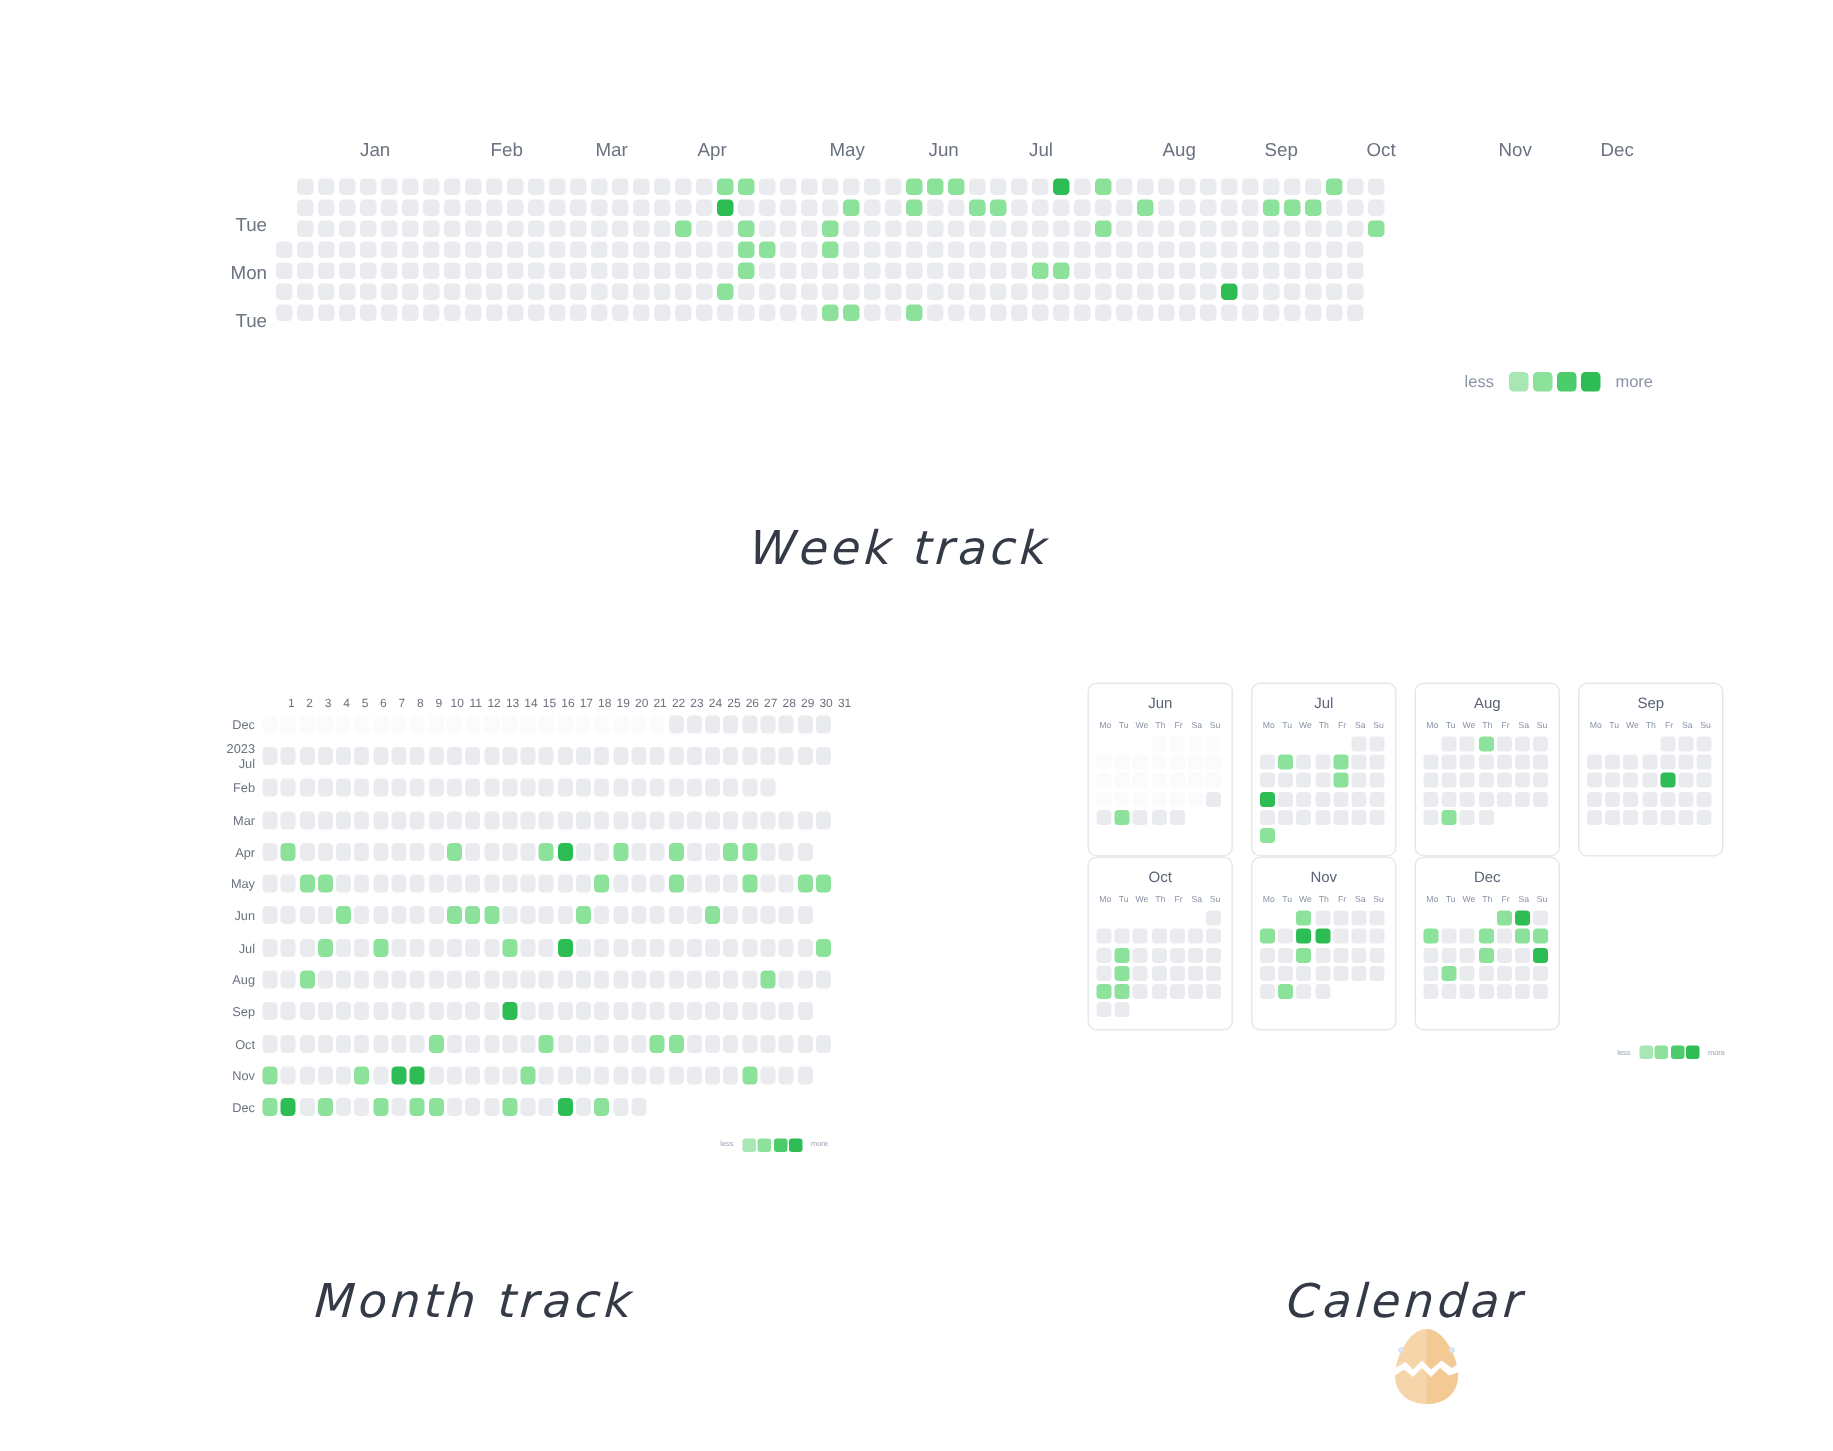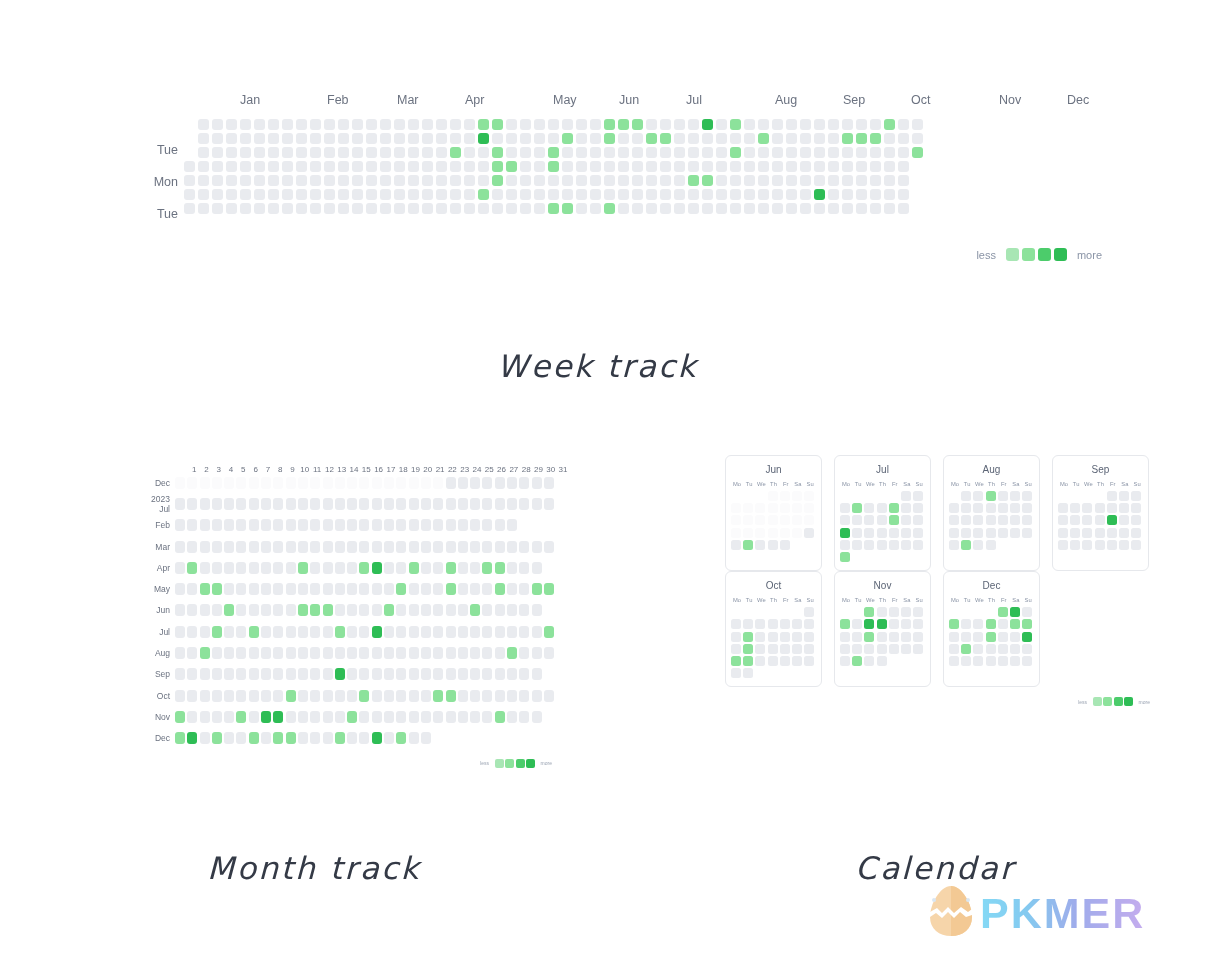--- a/index.html
+++ b/index.html
@@ -1390,14 +1390,13 @@
 <div id="watermark">
   <span>
     <svg width="46" height="54" viewBox="0 0 46 54">
       <path d="M23 2 C34 2 44 20 44 33 C44 45 35 52 23 52 C11 52 2 45 2 33 C2 20 12 2 23 2 Z" fill="#f6d3a6"></path>
       <path d="M23 2 C34 2 44 20 44 33 C44 45 35 52 23 52 Z" fill="#f3c78f"></path>
       <path d="M2 28 L9 24 L14 29 L20 23 L26 29 L33 23 L40 28 L44 25 L44 31 L38 33 L32 28 L26 34 L20 28 L14 34 L8 29 L2 33 Z" fill="#ffffff"></path>
       <circle cx="6" cy="16" r="2" fill="#d8e6f2"></circle>
       <circle cx="40" cy="16" r="2" fill="#d8e6f2"></circle>
     </svg>
   </span>
-  <span id="wm-text">PKMER</span>
 </div>
 
 </body></html>

